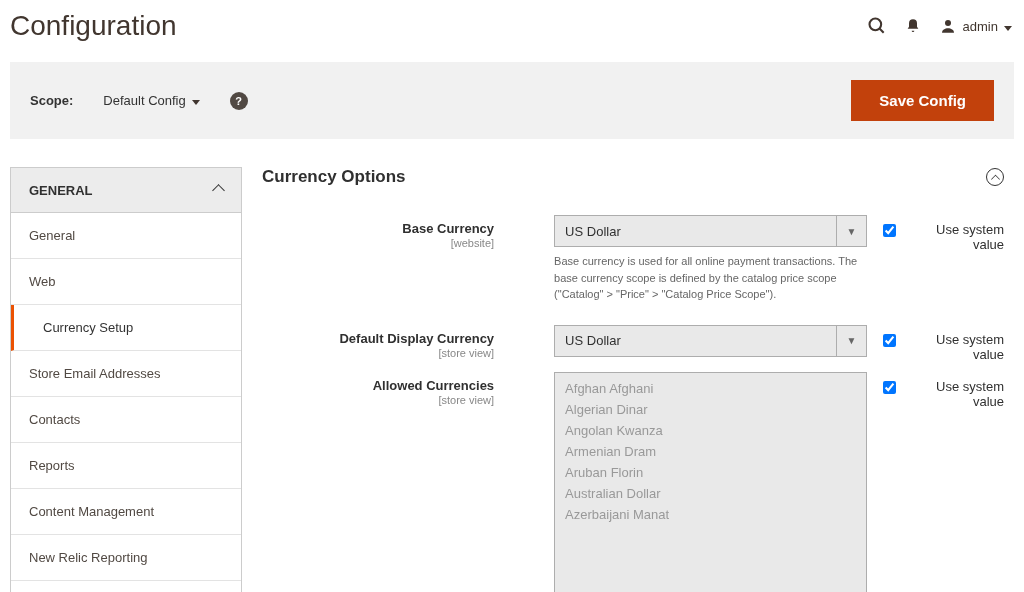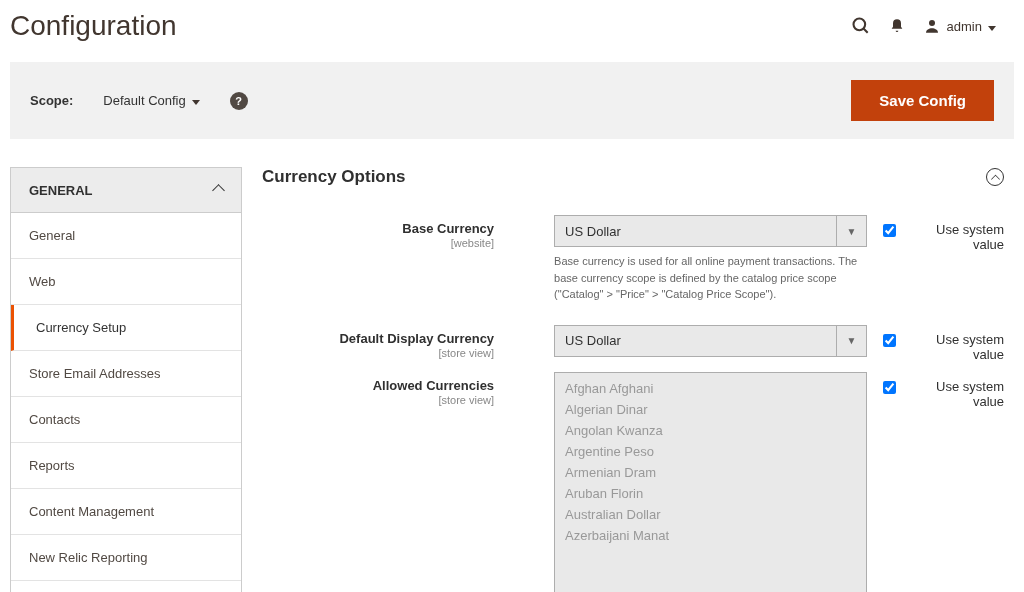--- a/index.html
+++ b/index.html
@@ -1,37 +1,37 @@
 <!DOCTYPE html>
 <html><head>
 <meta charset="utf-8">
 <style>
   * { box-sizing: border-box; margin: 0; padding: 0; }
   body { font-family: -apple-system, BlinkMacSystemFont, "Segoe UI", Helvetica, Arial, sans-serif; font-size: 13px; color: #333; background: #fff; }
   
-  .header { display: flex; align-items: center; justify-content: space-between; padding: 10px 28px 20px 10px; }
+  .header { display: flex; align-items: center; justify-content: space-between; padding: 10px 12px 20px 10px; }
   .page-title { font-size: 28px; font-weight: 300; color: #41362f; }
   .header-right { display: flex; align-items: center; gap: 18px; }
   .icon-btn { cursor: pointer; color: #41362f; display: flex; align-items: center; }
   .admin-menu { display: flex; align-items: center; gap: 6px; cursor: pointer; color: #41362f; font-size: 13px; }
   .admin-menu svg { width: 18px; height: 18px; }
 
   .scope-bar { display: flex; align-items: center; justify-content: space-between; background: #f1f1f1; padding: 18px 20px; margin: 0 10px; }
   .scope-left { display: flex; align-items: center; gap: 30px; }
   .scope-label { font-weight: 700; font-size: 13px; }
   .scope-select { display: flex; align-items: center; gap: 6px; font-size: 13px; cursor: pointer; }
   .scope-help { width: 18px; height: 18px; background: #514943; border-radius: 50%; color: #fff; display: flex; align-items: center; justify-content: center; font-size: 11px; font-weight: bold; cursor: pointer; }
   .save-btn { background: #c2410c; color: #fff; border: none; padding: 12px 28px; font-size: 15px; cursor: pointer; font-weight: 600; }
 
   .content { display: flex; gap: 20px; margin: 28px 10px 0 10px; }
   .sidebar { width: 232px; flex-shrink: 0; }
   .sidebar-section-header { background: #ececec; border: 1px solid #ccc; padding: 14px 18px; display: flex; justify-content: space-between; align-items: center; cursor: pointer; font-weight: 700; font-size: 13px; color: #303030; }
   .sidebar-items { border-left: 1px solid #ccc; border-right: 1px solid #ccc; }
   .sidebar-item { padding: 15px 18px; font-size: 13px; color: #514943; cursor: pointer; border-bottom: 1px solid #e3e3e3; }
-  .sidebar-item.active { background: #fff; border-left: 3px solid #eb5202; padding-left: 22px; font-weight: 400; color: #333; }
+  .sidebar-item.active { background: #fff; border-left: 3px solid #eb5202; padding-left: 29px; font-weight: 400; color: #333; }
   .sidebar-item:last-child { border-bottom: 1px solid #ccc; }
 
   .main { flex: 1; padding-right: 10px; }
   .section-title-row { display: flex; justify-content: space-between; align-items: center; margin-bottom: 28px; }
   .section-title { font-size: 17px; font-weight: 700; color: #303030; }
   .collapse-circle { width: 18px; height: 18px; border: 1px solid #333; border-radius: 50%; display: flex; align-items: center; justify-content: center; cursor: pointer; font-size: 10px; }
 
   .field-row { display: flex; margin-bottom: 10px; }
   .field-label-col { width: 245px; text-align: right; padding-right: 12px; padding-top: 6px; }
   .field-label { font-size: 13px; font-weight: 700; color: #303030; }
@@ -159,21 +159,20 @@
     <div class="field-row" style="margin-top:10px;">
       <div class="field-label-col">
         <span class="field-label">Allowed Currencies</span>
         <span class="field-scope">[store view]</span>
       </div>
       <div class="field-control-col">
         <div class="multiselect" id="allowed-currencies">
             <div class="multiselect-option">Afghan Afghani</div>
             <div class="multiselect-option">Algerian Dinar</div>
             <div class="multiselect-option">Angolan Kwanza</div>
-            <div class="multiselect-option">Argentine Peso</div>
             <div class="multiselect-option">Armenian Dram</div>
             <div class="multiselect-option">Aruban Florin</div>
             <div class="multiselect-option">Australian Dollar</div>
             <div class="multiselect-option">Azerbaijani Manat</div>
           </div>
       </div>
       <div class="field-check-col">
         <input type="checkbox" checked="" style="">
         <label>Use system value</label>
       </div>

